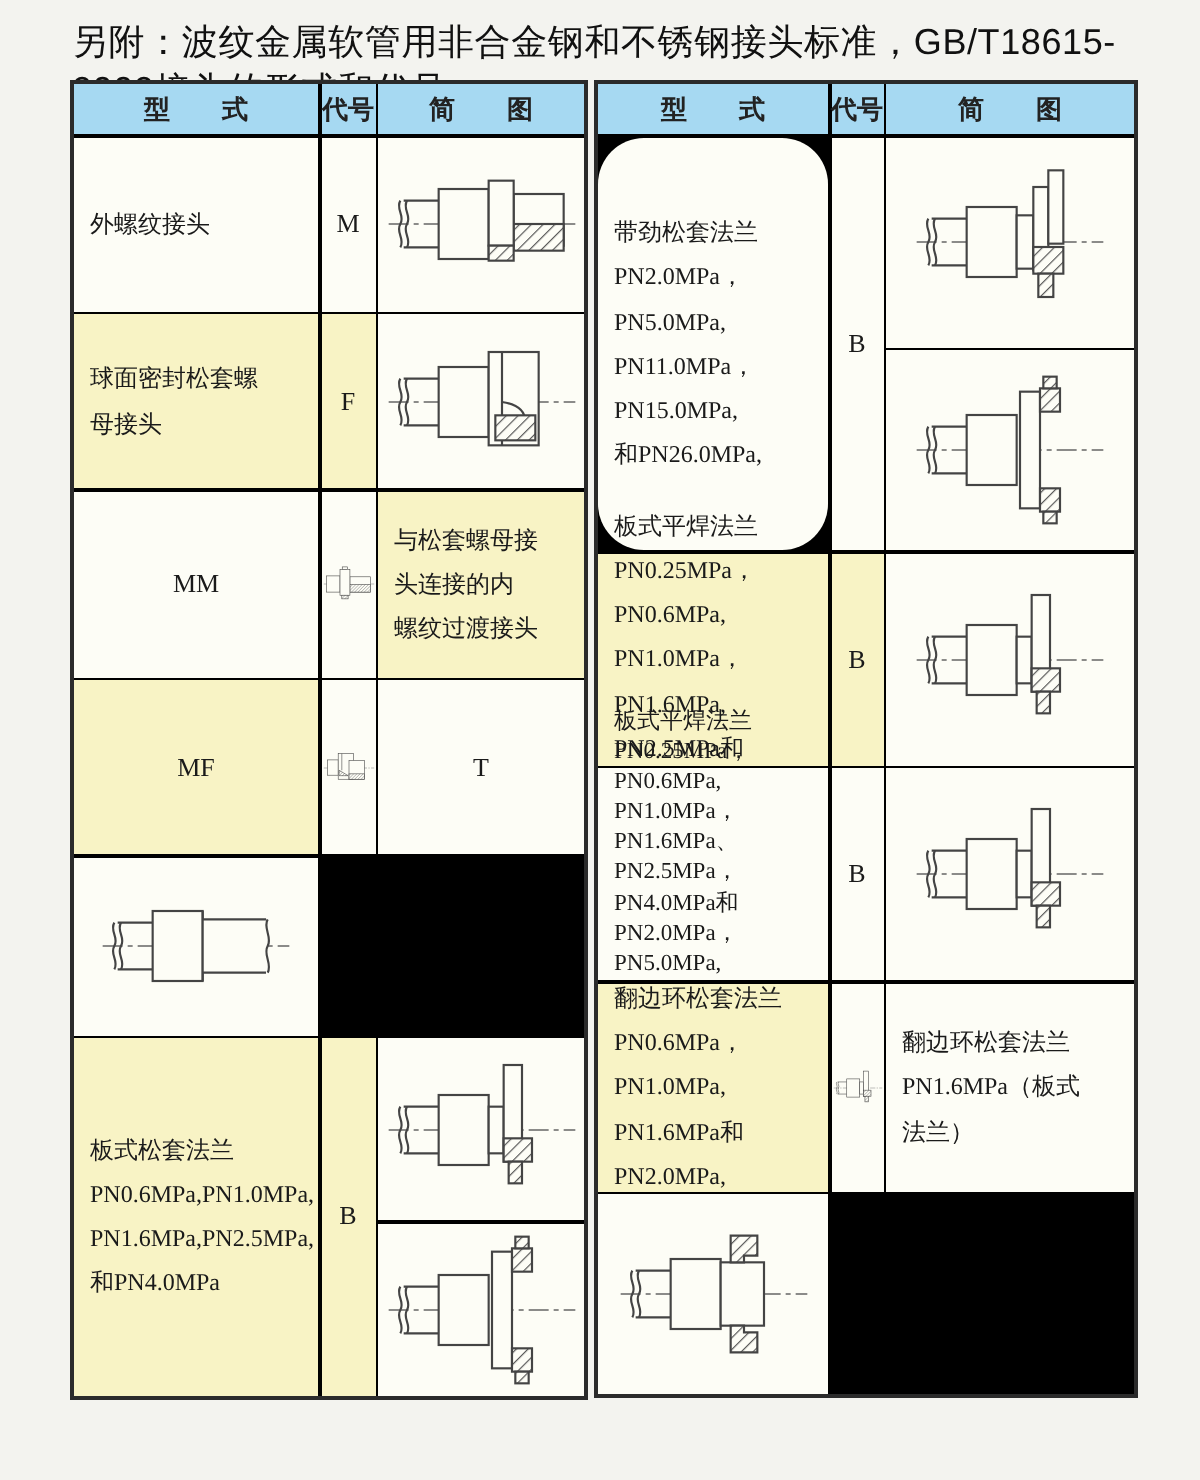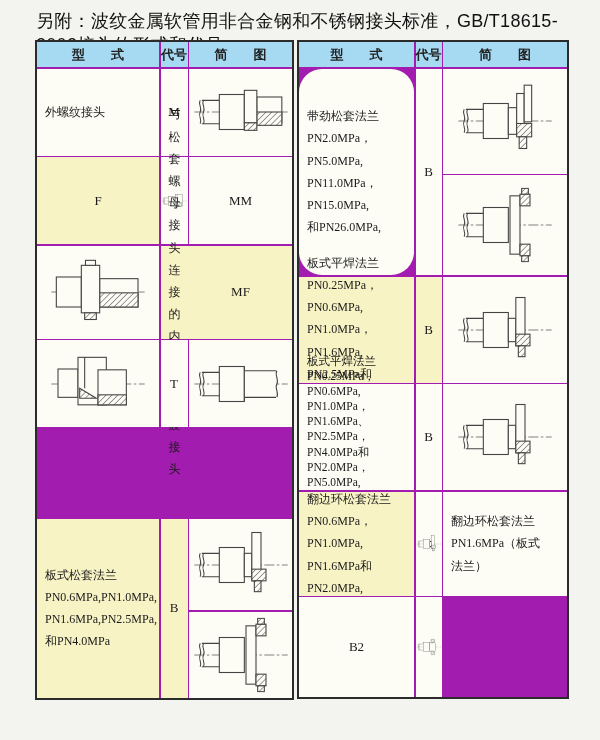--- a/index.html
+++ b/index.html
@@ -10,21 +10,21 @@
     color:#1a1a1a;
   }
   .title {
     position:absolute; left:36px; top:9px; width:540px;
     font-family:"Liberation Sans", sans-serif;
     font-size:18px; font-weight:400; letter-spacing:0.3px; color:#111;
   }
   .tbl {
     position:absolute; top:40px;
     display:grid; gap:1.5px;
-    background:#a21caf; border:2px solid #2b2b2b;
+    background:#000000; border:2px solid #2b2b2b;
   }
   .tbl-left  { left:35px;  grid-template-columns:122px 27px 103px;
                grid-template-rows:25px 87px 87px 93px 87px 89px 91px 86px; }
   .tbl-right { left:297px; grid-template-columns:115px 26px 124px;
                grid-template-rows:25px 105px 100px 106px 106px 104px 100px; }
   .c  { background:#fdfdf6; }
   .hl { background:#f8f3c5; }
   .hd {
     background:#a6d9f2; display:flex; align-items:center; justify-content:center;
     font-size:13px; font-weight:700; color:#222;
@@ -173,20 +173,21 @@
   <div class="c hd">简　　图</div>
 
   <div class="c type">外螺纹接头</div>
   <div class="c code">M</div>
   <div class="c dg">
     <svg class="diag" viewBox="0 0 120 90">
         <use href="#d-m"></use>
       </svg>
   </div>
 
+  <div class="c type hl">球面密封松套螺母接头</div>
   <div class="c code hl">F</div>
   <div class="c dg">
     <svg class="diag" viewBox="0 0 120 90">
         <use href="#d-f"></use>
       </svg>
   </div>
 
   <div class="c code">MM</div>
   <div class="c dg">
     <svg class="diag" viewBox="0 0 120 90">
@@ -276,19 +277,18 @@
 PN0.6MPa，PN1.0MPa,
 PN1.6MPa和PN2.0MPa,</div>
   <div class="c dg">
     <svg class="diag" viewBox="0 0 120 90">
         <use href="#d-plate"></use>
       </svg>
   </div>
 
   <div class="c type">翻边环松套法兰
 PN1.6MPa（板式法兰）</div>
-  <div class="c code">B2</div>
   <div class="c dg">
     <svg class="diag" viewBox="0 0 120 90">
         <use href="#d-clamp"></use>
       </svg>
   </div>
 </div>
 
 </body></html>

